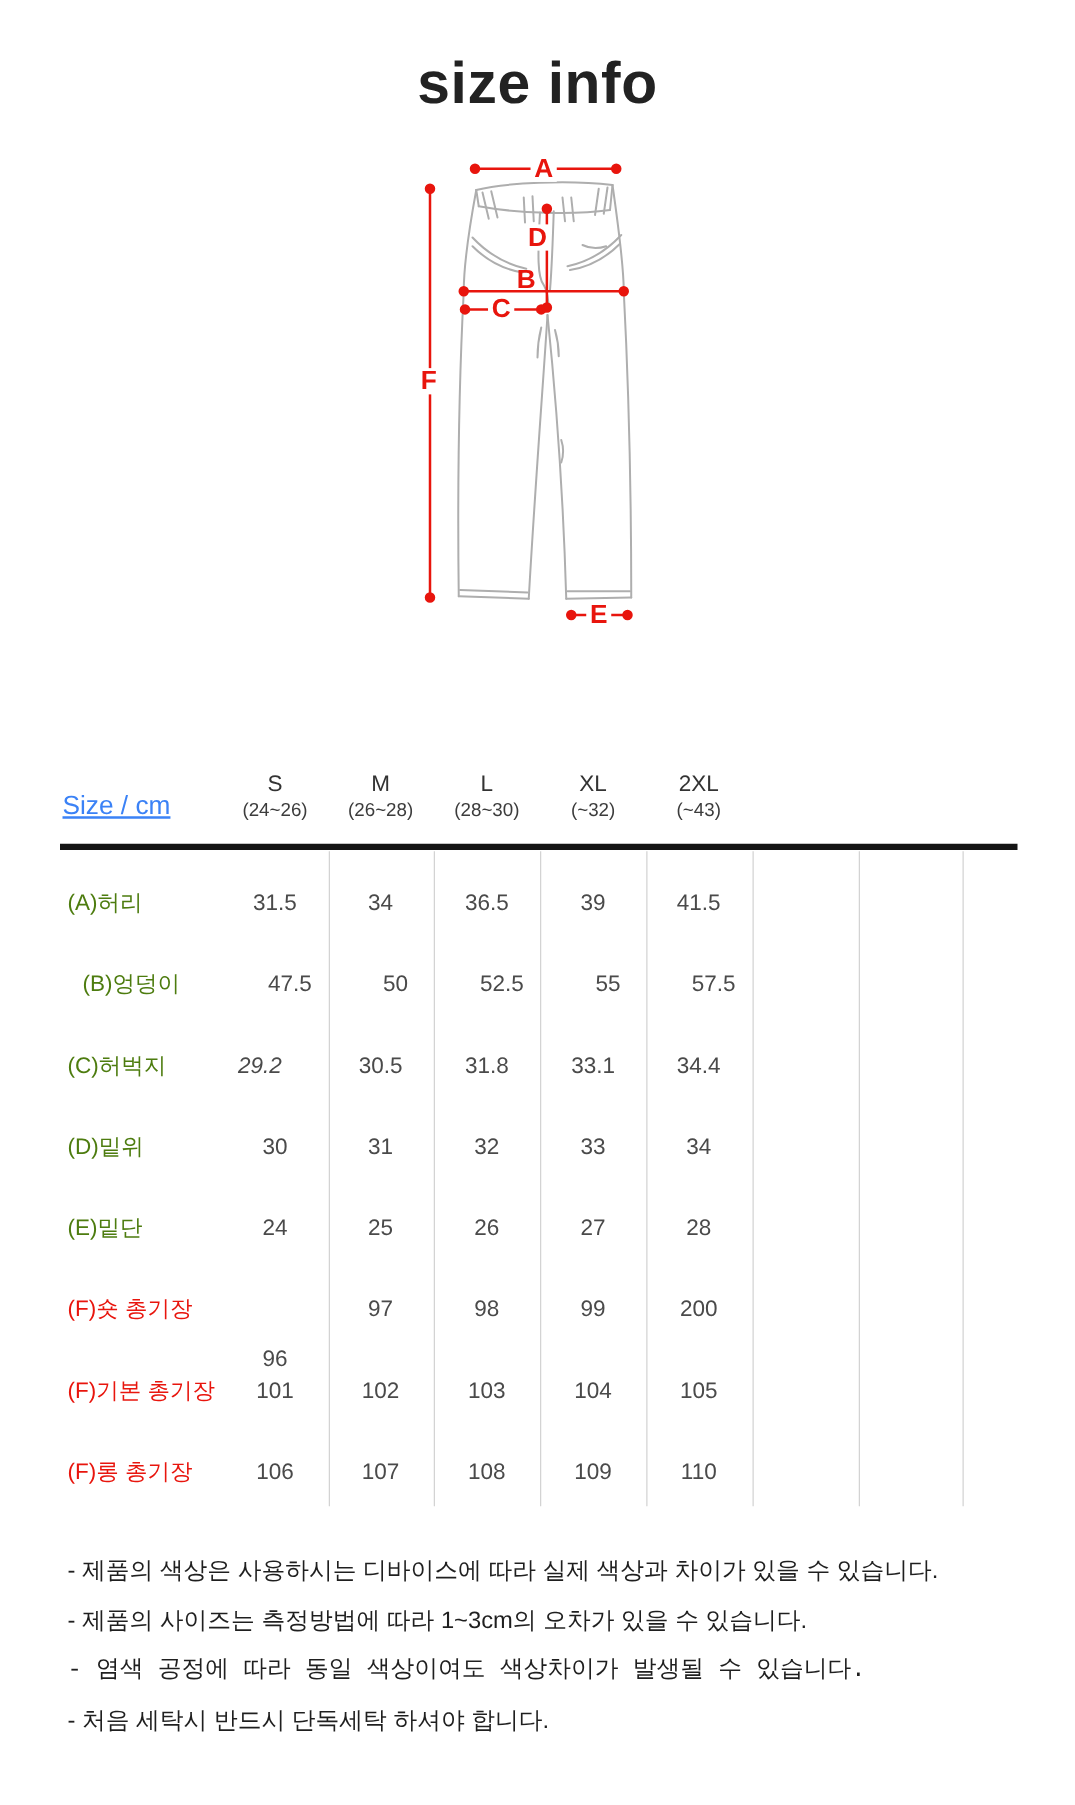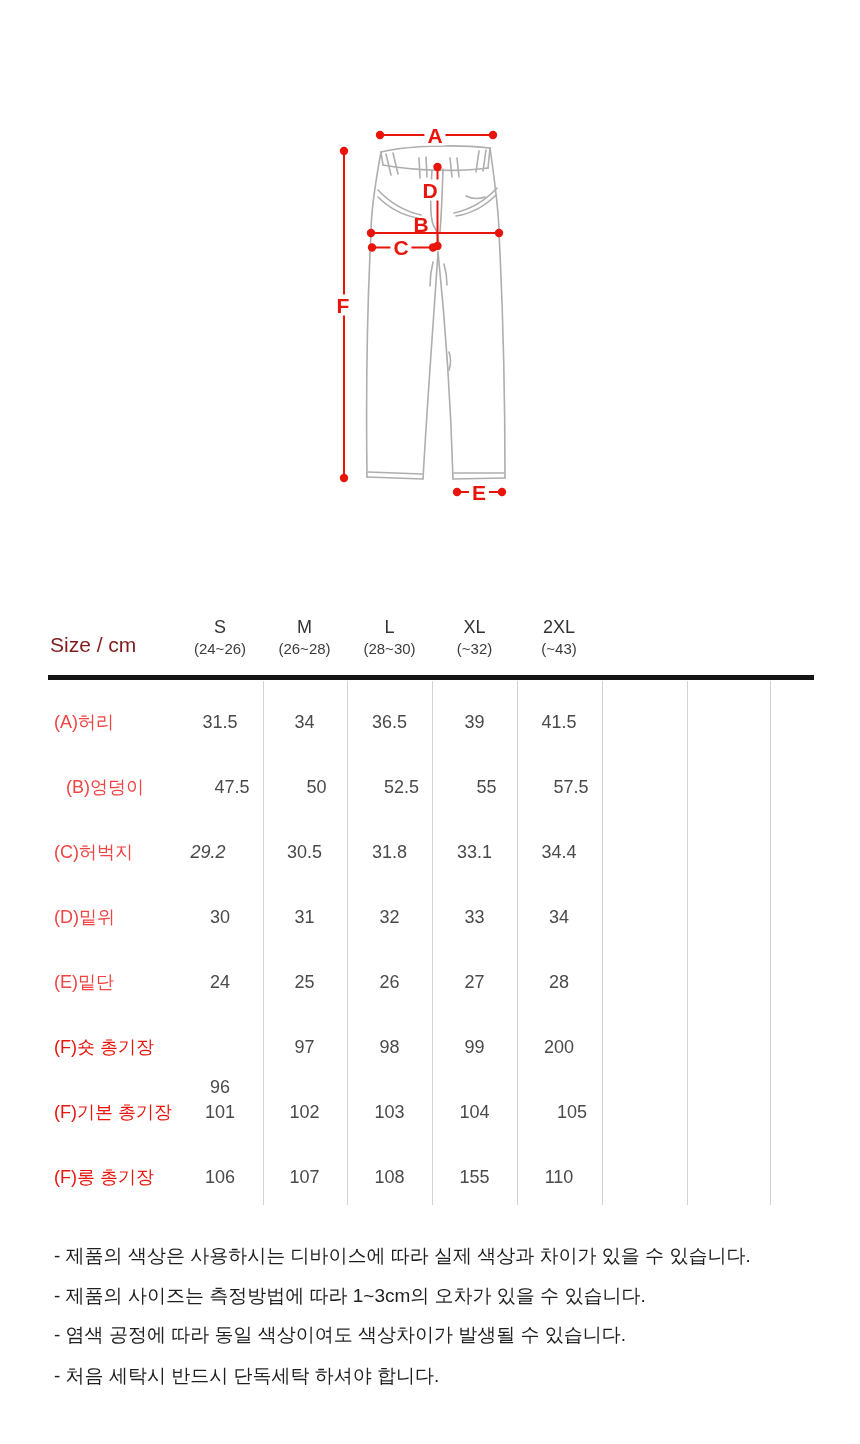--- a/index.html
+++ b/index.html
@@ -9,39 +9,40 @@
   .title{position:absolute;left:0;top:38px;width:100%;text-align:center;
          font-size:47px;font-weight:700;color:#222;letter-spacing:.5px;}
 
   svg.pants{position:absolute;left:320px;top:110px;}
 
   .mlabel{position:absolute;color:#e8150d;font-weight:700;font-size:21px;line-height:1;
           transform:translate(-50%,-50%);background:#fff;padding:0 3px;}
   .mlabel.nobg{background:transparent;padding:0;}
 
   .table{position:absolute;left:48px;top:612px;width:766px;height:610px;}
-  .size-cm{position:absolute;left:2px;top:21px;font-size:21px;color:#7f1d1d;}
+  .size-cm{position:absolute;left:2px;top:21px;font-size:21px;color:#3b82f6;text-decoration:underline;}
   .colhead{position:absolute;top:4px;width:96px;margin-left:-48px;text-align:center;}
   .colhead .cname{font-size:18px;color:#333;line-height:23px;}
   .colhead .crange{font-size:15px;color:#3c3c3c;line-height:20px;}
   .rule{position:absolute;left:0;top:63px;width:766px;height:5px;background:#151515;}
   .divider{position:absolute;top:69px;width:1px;height:524px;background:#d3d3d3;}
   .t-row{position:absolute;left:0;width:766px;height:32px;line-height:32px;}
-  .t-label{position:absolute;left:6px;font-size:18px;color:#ef4444;}
+  .t-label{position:absolute;left:6px;font-size:18px;color:#4d7c0f;}
   .t-row.red .t-label{color:#e8150d;}
   .t-val{position:absolute;transform:translateX(-50%);font-size:18px;color:#4a4a4a;}
 
   .notes{position:absolute;left:54px;top:1243px;width:770px;}
   .note{position:absolute;left:0;font-size:19px;color:#1f1f1f;white-space:nowrap;}
 </style>
 </head>
 <body>
 
 <div class="page">
 
+  <div class="title">size info</div>
 
   <svg class="pants" width="240" height="400" viewBox="320 110 240 400">
     <g fill="none" stroke="#aeaeae" stroke-width="1.6" stroke-linecap="round" stroke-linejoin="round">
 
       <path d="M381,152 C405,146 455,144 490,148"></path>
       <path d="M383,165 C415,171 460,172 488,168"></path>
       <path d="M381,152 L383,165"></path>
       <path d="M490,148 L488,168"></path>
 
       <path d="M386,154 L391,175 M393,153 L398,174"></path>
@@ -182,33 +183,33 @@
           <span class="t-val" style="left: 341.5px;">98</span>
           <span class="t-val" style="left: 426.5px;">99</span>
           <span class="t-val" style="left: 511px;">200</span>
         </div>
         <div class="t-row red" style="top: 484px;">
     <span class="t-label">(F)기본 총기장</span>
   <span class="t-val" style="left: 172px;">101</span>
           <span class="t-val" style="left: 256.5px;">102</span>
           <span class="t-val" style="left: 341.5px;">103</span>
           <span class="t-val" style="left: 426.5px;">104</span>
-          <span class="t-val" style="left: 511px; margin-left: 13px;">105</span>
+          <span class="t-val" style="left: 511px;">105</span>
         </div>
         <div class="t-row red" style="top: 549px;">
     <span class="t-label">(F)롱 총기장</span>
   <span class="t-val" style="left: 172px;">106</span>
           <span class="t-val" style="left: 256.5px;">107</span>
           <span class="t-val" style="left: 341.5px;">108</span>
-          <span class="t-val" style="left: 426.5px;">155</span>
+          <span class="t-val" style="left: 426.5px;">109</span>
           <span class="t-val" style="left: 511px;">110</span>
         </div>
       </div>
   </div>
 
   <div class="notes" id="notes">
       <div class="note" style="top: 0px;">- 제품의 색상은 사용하시는 디바이스에 따라 실제 색상과 차이가 있을 수 있습니다.</div>
       <div class="note" style="top: 40px;">- 제품의 사이즈는 측정방법에 따라 1~3cm의 오차가 있을 수 있습니다.</div>
-      <div class="note" style="top: 79px;">- 염색 공정에 따라 동일 색상이여도 색상차이가 발생될 수 있습니다.</div>
+      <div class="note" style="top: 79px; font-family: Liberation Mono, monospace;">- 염색 공정에 따라 동일 색상이여도 색상차이가 발생될 수 있습니다.</div>
       <div class="note" style="top: 120px;">- 처음 세탁시 반드시 단독세탁 하셔야 합니다.</div>
     </div>
 
 </div>
 
 </body></html>

